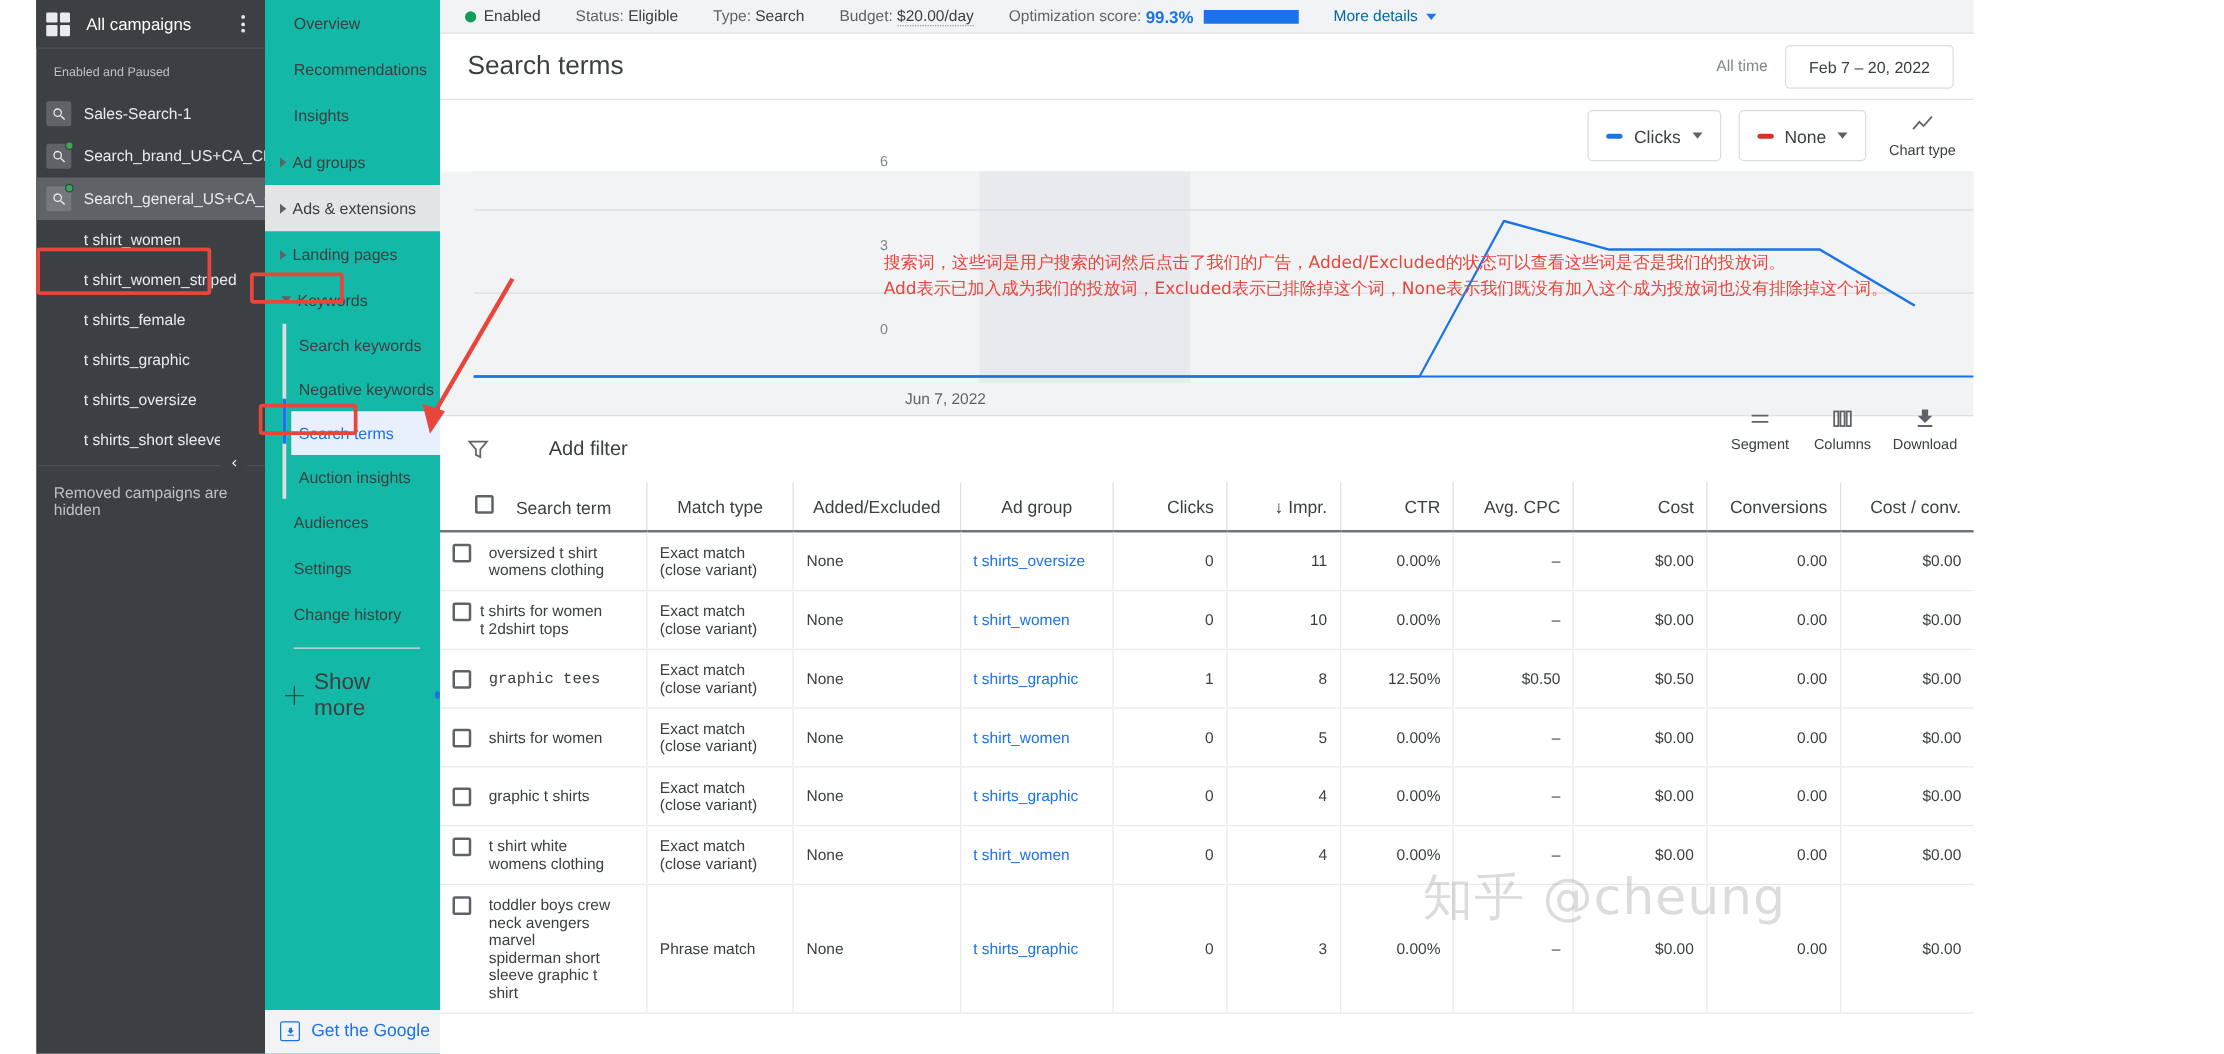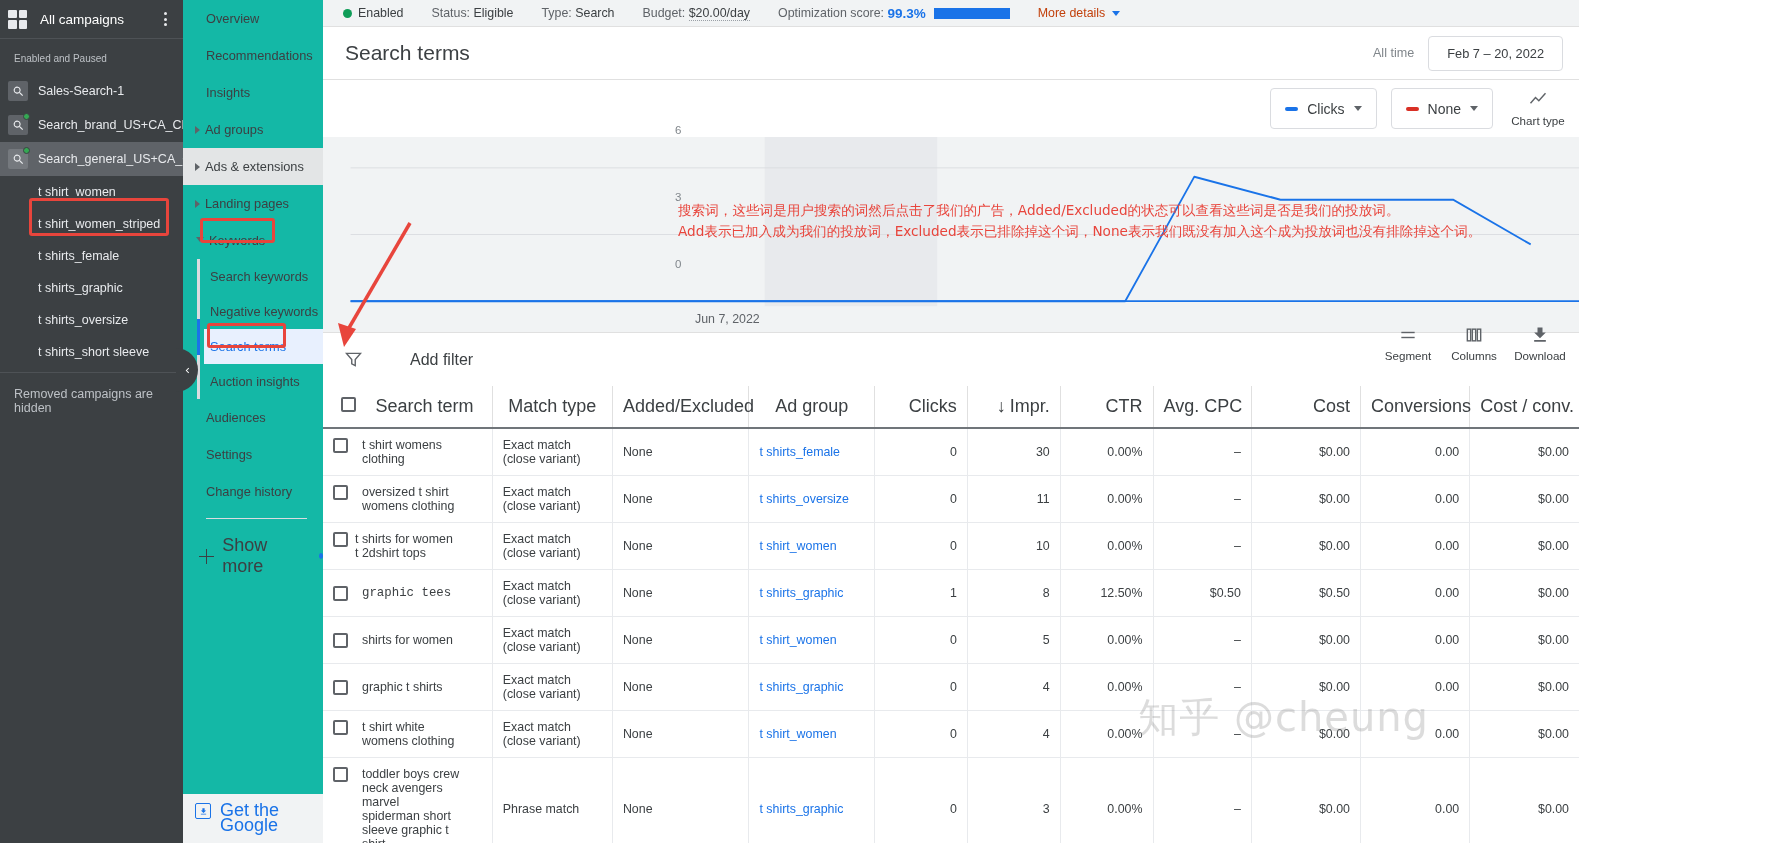--- a/index.html
+++ b/index.html
@@ -6,21 +6,21 @@
   html, body { margin:0; padding:0; }
   body {
     width:1779px; height:843px;
     font-family:"Liberation Sans", sans-serif;
     font-size:13px;
     color:#3c4043;
     background:#ffffff;
     overflow:hidden;
     position:relative;
   }
-  .app { display:flex; width:1579px; height:843px; position:relative; }
+  .app { display:flex; width:1579px; height:843px; position:relative;padding-left:29px; }
 
   
   .camp-sidebar {
     width:183px; min-width:183px; height:843px;
     background:#3c4043; color:#e8eaed;
     position:relative;
   }
   .camp-header {
     height:39px; display:flex; align-items:center;
     padding:0 10px 0 8px; border-bottom:1px solid #4e5256;
@@ -70,32 +70,32 @@
   .nav-sep { height:1px; background:#dadce0; margin:8px 16px 0 23px;}
   .show-more { display:flex; align-items:center; padding:16px 0 0 16px; font-size:18px; color:#3c4043; cursor:pointer;}
   .plus { width:15px;height:15px;position:relative;margin-right:12px;}
   .plus:before,.plus:after{content:"";position:absolute;background:#3c4043;}
   .plus:before{left:0;top:7px;width:15px;height:1.6px;}
   .plus:after{top:0;left:6.7px;height:15px;width:1.6px;}
   .blue-dot{width:6px;height:6px;border-radius:50%;background:#1a73e8;margin-left:28px;}
   .get-app { position:absolute; bottom:0; left:0; right:0; padding:9px 0 10px 12px; display:flex; align-items:flex-start; background:#f1f3f4;}
   .get-app .bx { width:16px;height:16px;border:1.6px solid #1a73e8;border-radius:2px;margin-right:9px;display:flex;align-items:center;justify-content:center;flex:none;}
   .get-app .bx svg{width:9px;height:9px;fill:#1a73e8;}
-  .get-app span { color:#1a73e8; font-size:18px; line-height:15px;}
+  .get-app span { color:#1a73e8; font-size:14px; line-height:15px;}
 
   
   .main { flex:1; height:843px; background:#fff; position:relative; overflow:hidden; }
   .status-bar { height:27px; display:flex; align-items:center; background:#f1f3f4; border-bottom:1px solid #e0e0e0; padding-left:20px; font-size:12.4px; color:#5f6368; }
   .status-bar > div { margin-right:28px; display:flex; align-items:center; white-space:nowrap;}
   .green-dot { width:9px;height:9px;border-radius:50%;background:#0f9d58;margin-right:6px;}
   .dark { color:#3c4043; }
   .dotted { border-bottom:1px dotted #9aa0a6; }
   .opt-score { color:#1a73e8; font-weight:bold; font-size:13.5px;}
   .opt-bar { width:76px;height:11px;background:#1a73e8;margin-left:8px;}
-  .more-details { color:#c2410c; display:flex; align-items:center; cursor:pointer;}
+  .more-details { color:#0369a1; display:flex; align-items:center; cursor:pointer;}
   .more-details .chev { margin-left:7px; width:0;height:0;border-left:4.5px solid transparent;border-right:4.5px solid transparent;border-top:5px solid #1a73e8;}
 
   .page-head { height:53px; display:flex; align-items:center; padding:0 16px 0 22px; border-bottom:1px solid #e0e0e0;}
   .page-title { font-size:21px; color:#3c4043; flex:1; }
   .all-time { color:#80868b; font-size:12.6px; margin-right:14px;}
   .date-box { border:1px solid #dadce0; border-radius:4px; padding:9px 18px; font-size:12.8px; color:#3c4043; cursor:pointer; background:#fff;}
 
   .chart-toolbar { height:57px; display:flex; align-items:center; justify-content:flex-end; padding-right:10px; gap:14px; }
   .metric-btn { border:1px solid #dadce0; border-radius:4px; height:41px; min-width:102px; display:flex; align-items:center; justify-content:center; gap:9px; padding:0 14px; cursor:pointer; background:#fff;}
   .dash { width:13px;height:4px;border-radius:2px;}
@@ -114,21 +114,21 @@
   .annot { position:absolute; left:355px; top:200px; width:1290px; z-index:30; pointer-events:none;}
   .annot div { color:#e8453c; font-size:13.6px; line-height:21px; font-family:"DejaVu Sans", sans-serif; white-space:nowrap;}
 
   .filter-row { height:53px; display:flex; align-items:center; padding-left:20px; position:relative;}
   .funnel { width:21px;height:21px;margin-right:46px;}
   .funnel svg { width:21px;height:21px; fill:none; stroke:#5f6368; stroke-width:1.6;}
   .add-filter { font-size:16px; color:#3c4043; cursor:pointer;}
   .tool-right { position:absolute; right:8px; top:-8px; display:flex; gap:4px;}
 
   table.terms { width:100%; border-collapse:collapse; table-layout:fixed;}
-  table.terms th { font-size:18px; color:#3c4043; font-weight:normal; padding:10px 10px; border-bottom:2px solid #70757a; border-left:1px solid #e0e0e0; vertical-align:middle; white-space:nowrap;}
+  table.terms th { font-size:14px; color:#3c4043; font-weight:normal; padding:10px 10px; border-bottom:2px solid #70757a; border-left:1px solid #e0e0e0; vertical-align:middle; white-space:nowrap;}
   table.terms td { font-size:12.4px; color:#3c4043; padding:9px 10px; border-bottom:1px solid #e8eaed; border-left:1px solid #e8eaed; vertical-align:middle;}
   table.terms th:first-child, table.terms td:first-child { border-left:none; }
   .num { text-align:right; }
   .cb { width:15px;height:15px;border:2px solid #5f6368;border-radius:2px;display:inline-block;cursor:pointer;}
   .lnk { color:#1a73e8; cursor:pointer;}
   .sort-ar { margin-right:4px; }
 
   
   .redbox { position:absolute; border:3px solid #e8453c; border-radius:3px; z-index:50; pointer-events:none;}
   .arrow-svg { position:absolute; left:330px; top:215px; width:90px; height:145px; z-index:45; pointer-events:none;}
@@ -386,33 +386,20 @@
         </th>
         <th class="num">CTR</th>
         <th class="num">Avg. CPC</th>
         <th class="num">Cost</th>
         <th class="num">Conversions</th>
         <th class="num">Cost / conv.</th>
       </tr>
       </thead>
       <tbody>
           <tr>
-            <td><span class="cb" style="vertical-align: top;"></span><span style="margin-left: 14px; display: inline-block; width: 98px; vertical-align: top;">t shirt womens clothing</span></td>
-            <td>Exact match (close variant)</td>
-            <td>None</td>
-            <td><span class="lnk">t shirts_female</span></td>
-            <td class="num">0</td>
-            <td class="num">30</td>
-            <td class="num">0.00%</td>
-            <td class="num">–</td>
-            <td class="num">$0.00</td>
-            <td class="num">0.00</td>
-            <td class="num">$0.00</td>
-          </tr>
-          <tr>
             <td><span class="cb" style="vertical-align: top;"></span><span style="margin-left: 14px; display: inline-block; width: 98px; vertical-align: top;">oversized t shirt womens clothing</span></td>
             <td>Exact match (close variant)</td>
             <td>None</td>
             <td><span class="lnk">t shirts_oversize</span></td>
             <td class="num">0</td>
             <td class="num">11</td>
             <td class="num">0.00%</td>
             <td class="num">–</td>
             <td class="num">$0.00</td>
             <td class="num">0.00</td>

